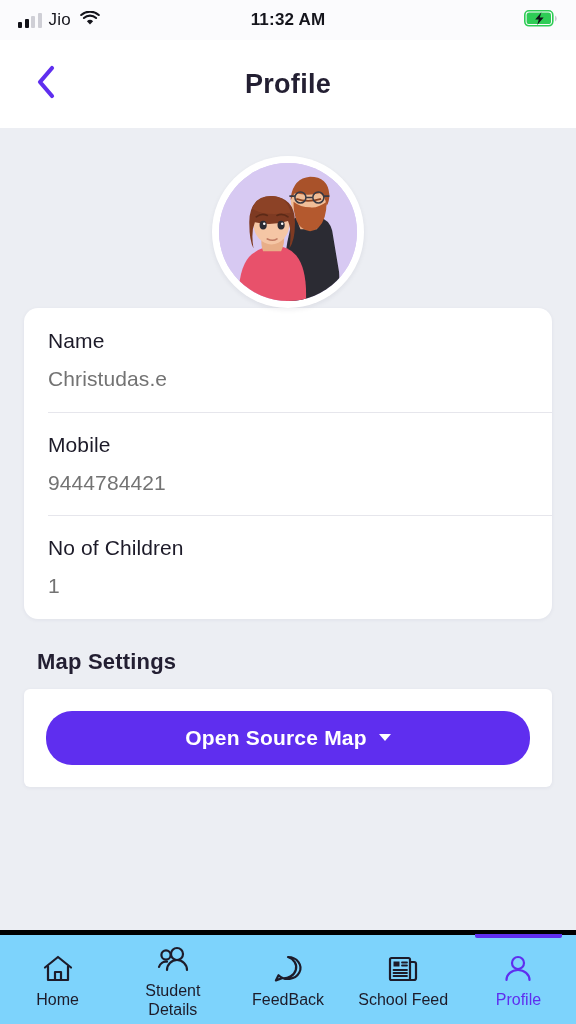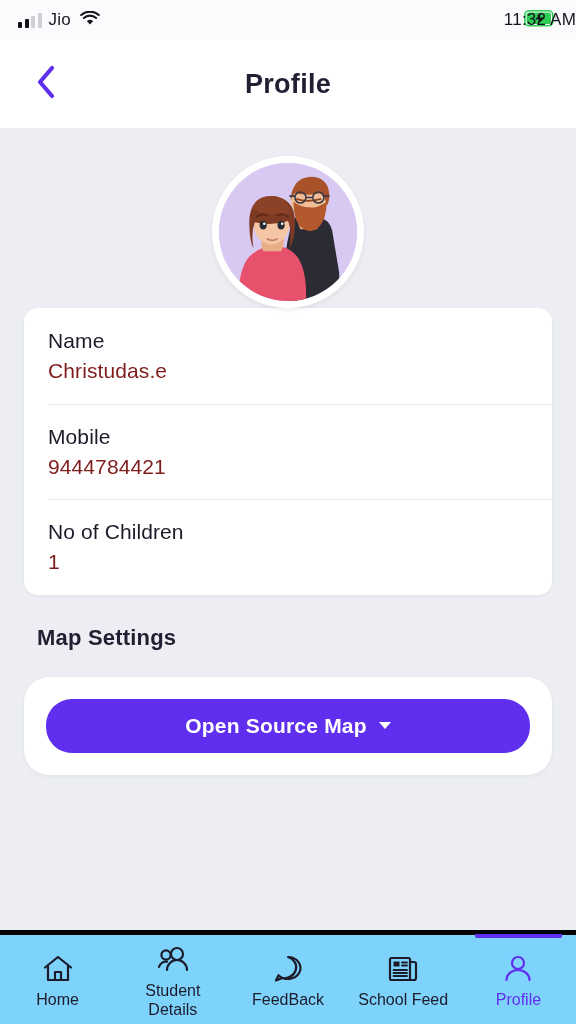--- a/index.html
+++ b/index.html
@@ -20,22 +20,22 @@
   .bars{ display:flex; align-items:flex-end; gap:2.5px; height:15px; }
   .bars i{ display:block; width:4px; border-radius:1px; background:#CFCFD6; }
   .bars i.on{ background:#111118; }
   .bars i:nth-child(1){ height:6px; }
   .bars i:nth-child(2){ height:9px; }
   .bars i:nth-child(3){ height:12px; }
   .bars i:nth-child(4){ height:15px; }
   .carrier{ font-size:17px; color:#15151C; letter-spacing:.2px; }
   .wifi{ margin-left:2px; }
   .sb-time{
-    position:absolute; left:0; right:0; text-align:right;
-    font-size:17px; font-weight:normal; color:#15151C; letter-spacing:.2px;
+    position:absolute; left:0; right:0; text-align:center;
+    font-size:17px; font-weight:bold; color:#15151C; letter-spacing:.2px;
     pointer-events:none;
   }
   .sb-right{ margin-left:auto; display:flex; align-items:center; }
 
   
   .header{
     flex:0 0 88px; background:#FFFFFF;
     display:flex; align-items:center; position:relative; padding:0 26px;
   }
   .back{ display:flex; align-items:center; justify-content:center; width:40px; height:44px; cursor:pointer; }
@@ -68,23 +68,23 @@
   .card{
     margin:0 24px; background:#FFFFFF; border-radius:14px;
     box-shadow:0 1px 4px rgba(40,40,80,.06);
     overflow:hidden;
   }
   .row{ padding:20px 24px 18px 24px; position:relative; }
   .row + .row::before{
     content:""; position:absolute; top:0; left:24px; right:0; height:1px; background:#E6E6EC;
   }
   .row-label{ font-size:21px; color:#1D1B29; letter-spacing:.1px; line-height:1.25; }
-  .row-value{ font-size:21px; color:#7f1d1d; letter-spacing:.1px; line-height:1.35; margin-top:3px; }
-
-  .map-card{ margin:16px 24px; background:#FFFFFF; border-radius:25px; padding:22px; box-shadow:0 1px 4px rgba(40,40,80,.06); }
+  .row-value{ font-size:21px; color:#737373; letter-spacing:.1px; line-height:1.35; margin-top:11px; }
+
+  .map-card{ margin:4px 24px; background:#FFFFFF; border-radius:6px; padding:22px; box-shadow:0 1px 4px rgba(40,40,80,.06); }
   .map-btn{
     width:100%; border:none; border-radius:26px; background:#5F2EEF;
     color:#FFFFFF; font-size:21px; font-weight:bold; letter-spacing:.2px;
     height:54px; display:flex; align-items:center; justify-content:center; gap:12px;
     cursor:pointer; font-family:"Liberation Sans", sans-serif;
   }
   .caret{ width:0; height:0; border-left:6px solid transparent; border-right:6px solid transparent; border-top:7px solid #FFFFFF; }
 
   
   .navbar{

